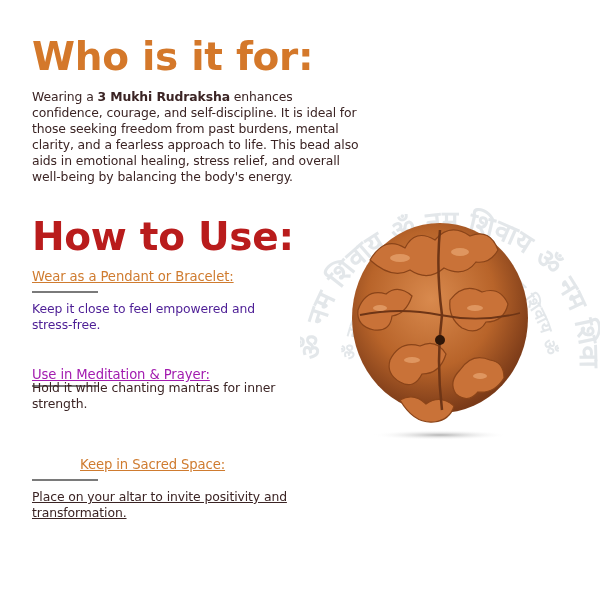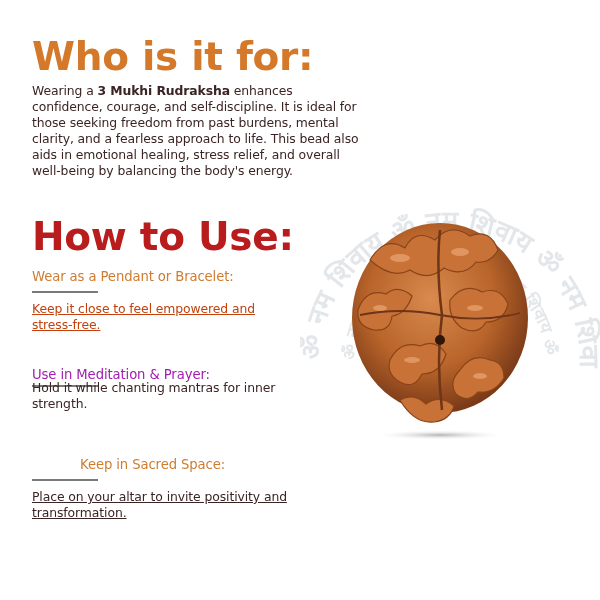--- a/index.html
+++ b/index.html
@@ -15,42 +15,42 @@
       margin: 0; line-height: 34px;
     }
     .para {
       position: absolute; left: 32px; width: 330px;
       font-size: 12.4px; line-height: 16px; margin: 0;
       letter-spacing: -0.1px;
     }
     .para b { font-weight: bold; }
     .sub {
       position: absolute; left: 32px;
-      font-size: 13.2px; line-height: 18px; margin: 0; letter-spacing: -0.1px;
+      font-size: 13.2px; line-height: 18px; margin: 0; letter-spacing: -0.1px; text-decoration: underline;
     }
     .uline {
       position: absolute; left: 32px; width: 66px; height: 1.5px;
     }
     .art { position: absolute; left: 300px; top: 140px; width: 300px; height: 320px; }
   </style>
 </head>
 <body>
 
 <h1 class="h1" style="top:40px; color:#D4782A;">Who is it for:</h1>
 
-<p class="para" style="top:83px; color:#3B2424;">
+<p class="para" style="top:89px; color:#3B2424;">
   <span>Wearing a </span><b>3 Mukhi Rudraksha</b><span> enhances confidence, courage, and self-discipline. It is ideal for those seeking freedom from past burdens, mental clarity, and a fearless approach to life. This bead also aids in emotional healing, stress relief, and overall well-being by balancing the body's energy.</span>
 </p>
 
 <h1 class="h1" style="top:220px; color:#b91c1c;">How to Use:</h1>
 
 <div>
   <p class="sub" style="top:268px; color:#CF7B2F;">Wear as a Pendant or Bracelet:</p>
   <div class="uline" style="top:291px; background:#7A7A7A;"></div>
-  <p class="para" style="top:301px; width:260px; color:#c2410c;text-decoration:underline;">Keep it close to feel empowered and stress-free.</p>
+  <p class="para" style="top:301px; width:260px; color:#4c1d95;">Keep it close to feel empowered and stress-free.</p>
 </div>
 
 <div>
   <p class="sub" style="top:366px; color:#a21caf;">Use in Meditation &amp; Prayer:</p>
   <div class="uline" style="top:385px; background:#7A7A7A;"></div>
   <p class="para" style="top:380px; width:260px; color:#3B2424;">Hold it while chanting mantras for inner strength.</p>
 </div>
 
 <div>
   <p class="sub" style="top:456px; color:#CF7B2F;margin-left:48px;">Keep in Sacred Space:</p>

